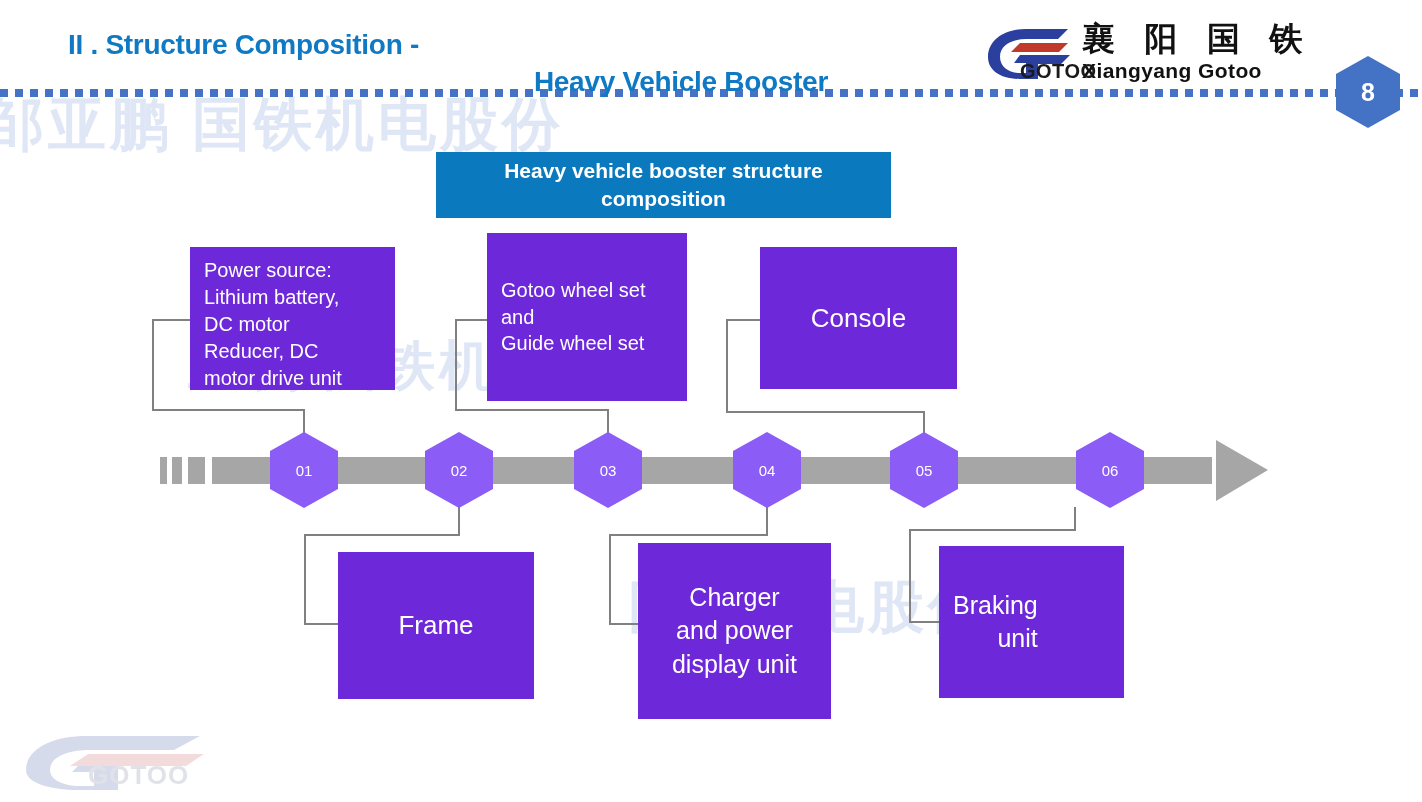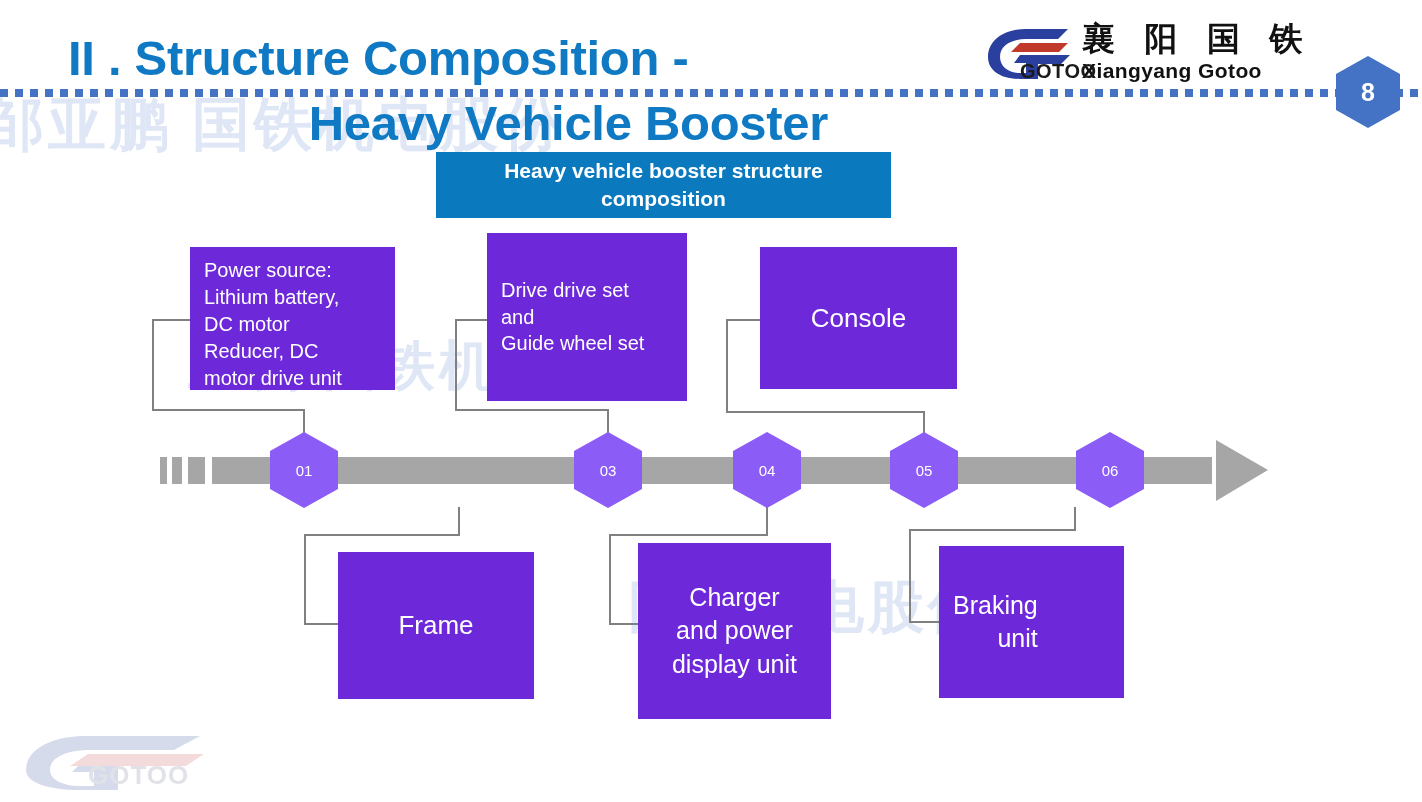--- a/index.html
+++ b/index.html
@@ -32,21 +32,21 @@
   #wm-mid   { left: 188px;  top: 330px; font-size: 54px; }
   #wm-bot   { left: 628px;  top: 570px; font-size: 56px; }
 
   
   #page-title {
     position: absolute;
     left: 68px;
     top: 26px;
     width: 760px;
     color: #0f7ac3;
-    font-size: 49px;
+    font-size: 28px;
     font-weight: bold;
     line-height: 1.33;
     letter-spacing: -0.3px;
   }
   #title-line2 { display: block; text-align: right; padding-left: 40px; }
 
   #dotted-rule {
     position: absolute;
     left: 0px;
     top: 89px;
@@ -231,21 +231,21 @@
   </svg>
 
   <div class="node-box" id="box-01">
     <span class="lbl">Power source:
 Lithium battery,
 DC motor
 Reducer, DC
 motor drive unit</span>
   </div>
   <div class="node-box" id="box-03">
-    <span class="lbl">Drive drive set
+    <span class="lbl">Gotoo wheel set
 and
 Guide wheel set</span>
   </div>
   <div class="node-box" id="box-05">
     <span class="lbl">Console</span>
   </div>
 
   <div class="node-box" id="box-02">
     <span class="lbl">Frame</span>
   </div>
@@ -254,20 +254,23 @@
 and power
 display unit</span>
   </div>
   <div class="node-box" id="box-06">
     <span class="lbl">Braking
 unit</span>
   </div>
 
   <div class="hex" style="left:270px; top:432px;">
     <span>01</span>
+  </div>
+  <div class="hex" style="left:425px; top:432px;">
+    <span>02</span>
   </div>
   <div class="hex" style="left:574px; top:432px;">
     <span>03</span>
   </div>
   <div class="hex" style="left:733px; top:432px;">
     <span>04</span>
   </div>
   <div class="hex" style="left:890px; top:432px;">
     <span>05</span>
   </div>

